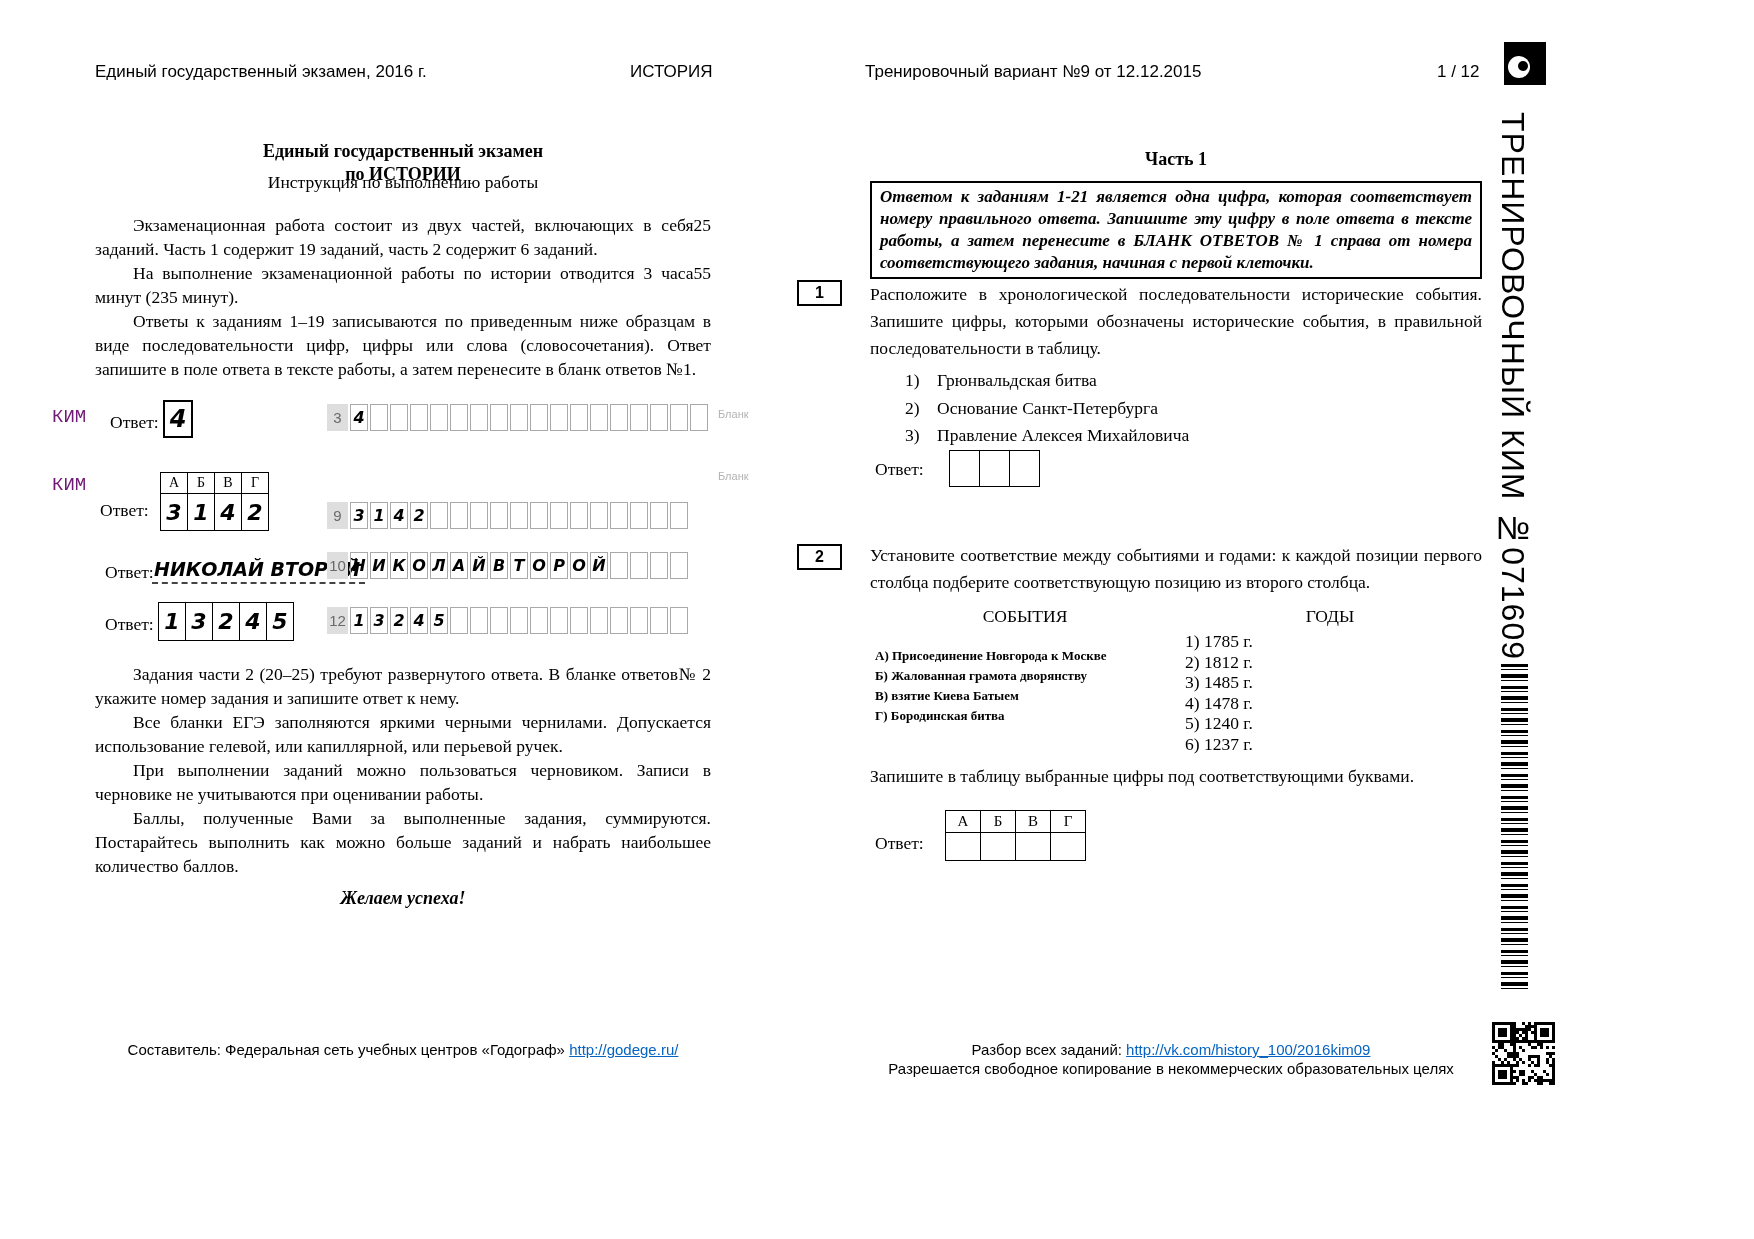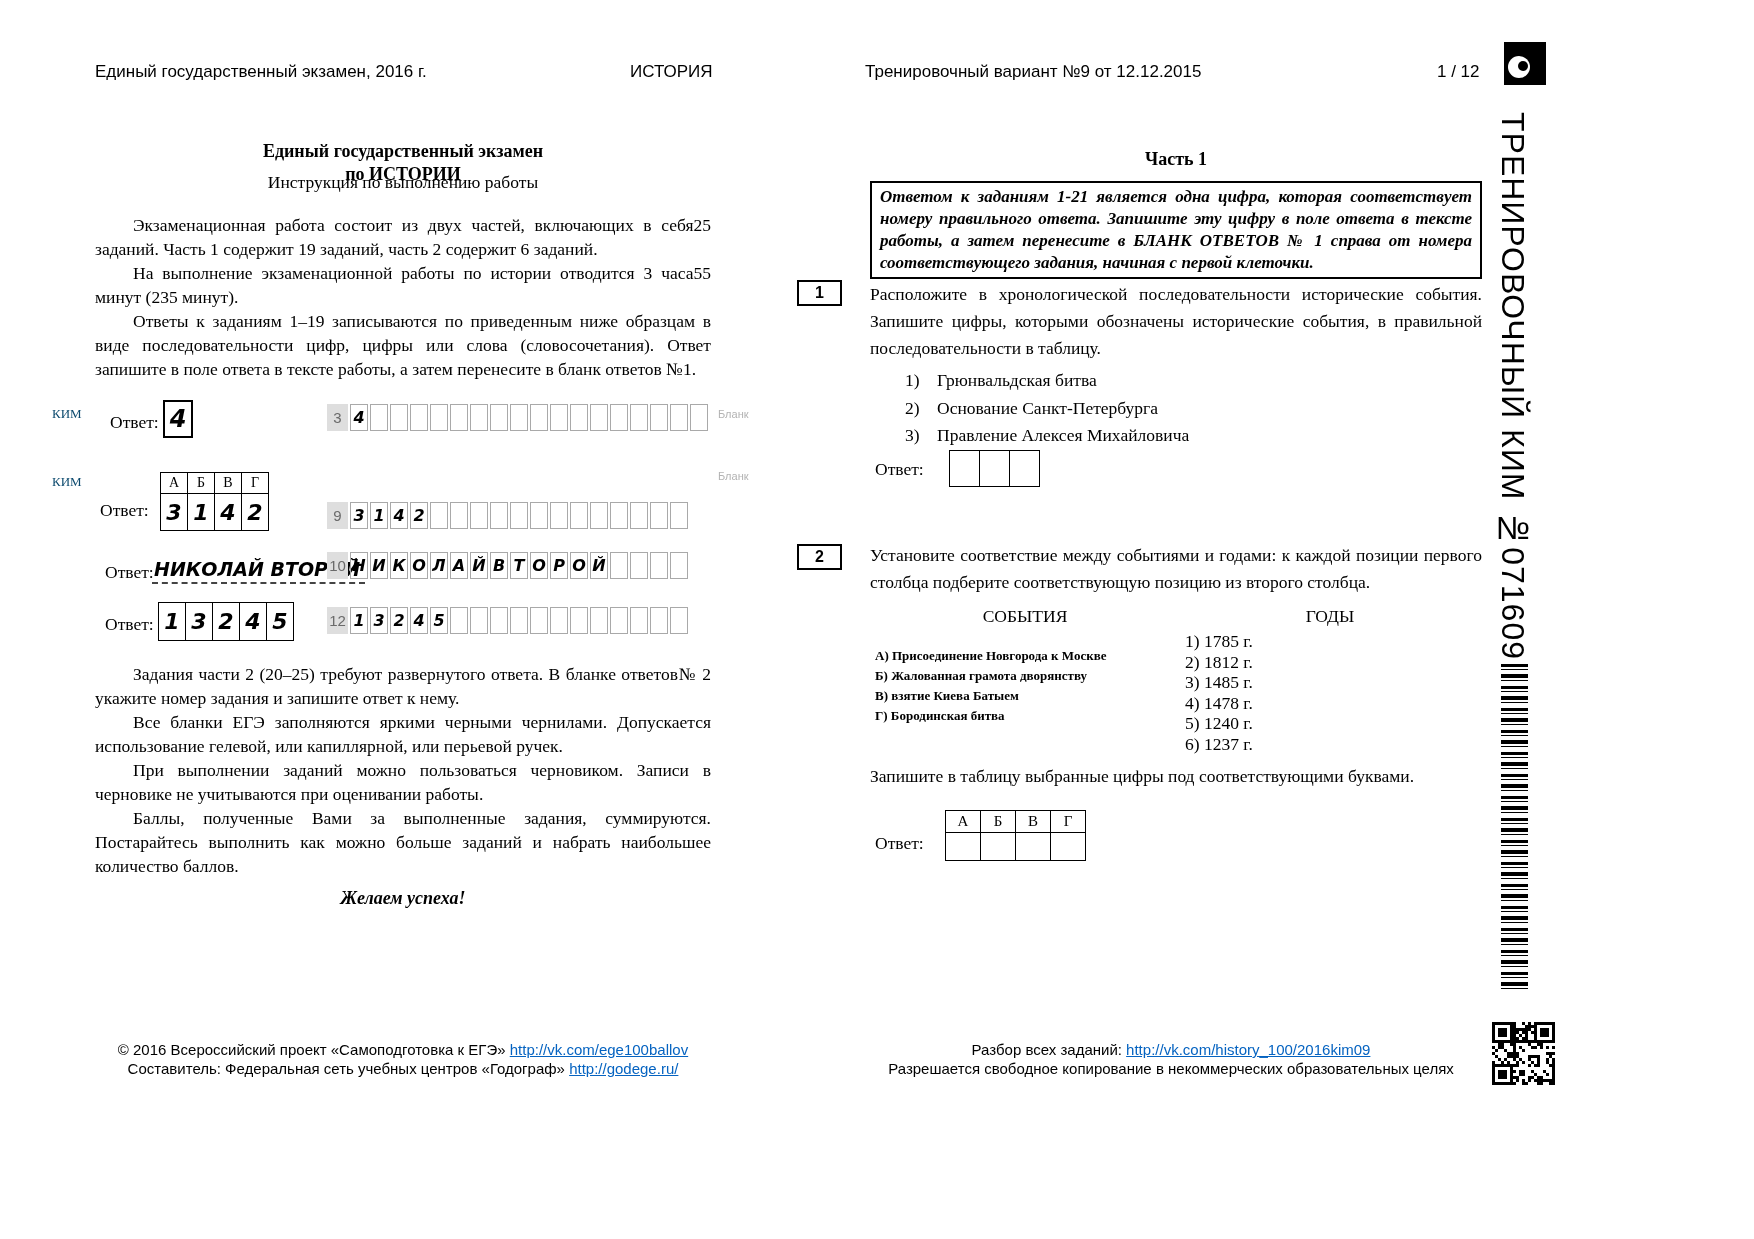--- a/index.html
+++ b/index.html
@@ -32,21 +32,21 @@
   .doc-title { position: absolute; top: 112px; left: 0; width: 100%; text-align: center; font-weight: bold; font-size: 18px; line-height: 23px; margin-top: 28px; }
   .doc-subtitle { position: absolute; top: 172px; left: 0; width: 100%; text-align: center; font-weight: normal; font-size: 17.5px; }
   .paras { position: absolute; left: 0; width: 616px; font-size: 17.5px; line-height: 24px; text-align: justify; }
   .paras p { margin: 0; text-indent: 38px; }
   .paras1 { top: 213px; }
   .paras2 { top: 662px; }
   .wish { position: absolute; top: 888px; left: 0; width: 100%; text-align: center; font-weight: bold; font-style: italic; font-size: 18px; }
 
   
   .samples { position: absolute; left: 0; top: 398px; width: 665px; height: 255px; }
-  .kim-label { position: absolute; left: -43px; color: #0c4a6e; font-family: Liberation Serif, serif; font-size: 13px; }
+  .kim-label { position: absolute; left: -43px; color: #701a75; font-family: Liberation Mono, monospace; font-size: 19px; }
   .kim1 { top: 8px; } .kim2 { top: 76px; }
   .blank-label { position: absolute; left: 623px; color: #b3b3b3; font-family: "Liberation Sans", sans-serif; font-size: 11px; }
   .blank1 { top: 10px; } .blank2 { top: 72px; }
   .ans-label { position: absolute; font-size: 17.5px; }
   .al1 { left: 15px; top: 14px; } .al2 { left: 5px; top: 102px; } .al3 { left: 10px; top: 164px; } .al4 { left: 10px; top: 216px; }
   .hand { font-family: "DejaVu Sans", sans-serif; font-style: italic; font-weight: bold; }
   .box1 { position: absolute; left: 68px; top: 2px; width: 30px; height: 38px; border: 2px solid #000;
     display: flex; align-items: center; justify-content: center; font-size: 24px; }
   .sample-table { position: absolute; border-collapse: collapse; }
   .sample-table td { border: 1px solid #000; text-align: center; }
@@ -545,23 +545,20 @@
         <td></td>
         <td></td>
         <td></td>
       </tr>
     </tbody>
       </table>
   </div>
 
   <div class="footer footer-left">
     <div>
-      <span>© 2016 Всероссийский проект «Самоподготовка к ЕГЭ» </span><a href="#">http://vk.com/ege100ballov</a>
-    </div>
-    <div>
       <span>Составитель: Федеральная сеть учебных центров «Годограф» </span><a href="#">http://godege.ru/</a>
     </div>
   </div>
   <div class="footer footer-right">
     <div>
       <span>Разбор всех заданий: </span><a href="#">http://vk.com/history_100/2016kim09</a>
     </div>
     <div>Разрешается свободное копирование в некоммерческих образовательных целях</div>
   </div>
 

